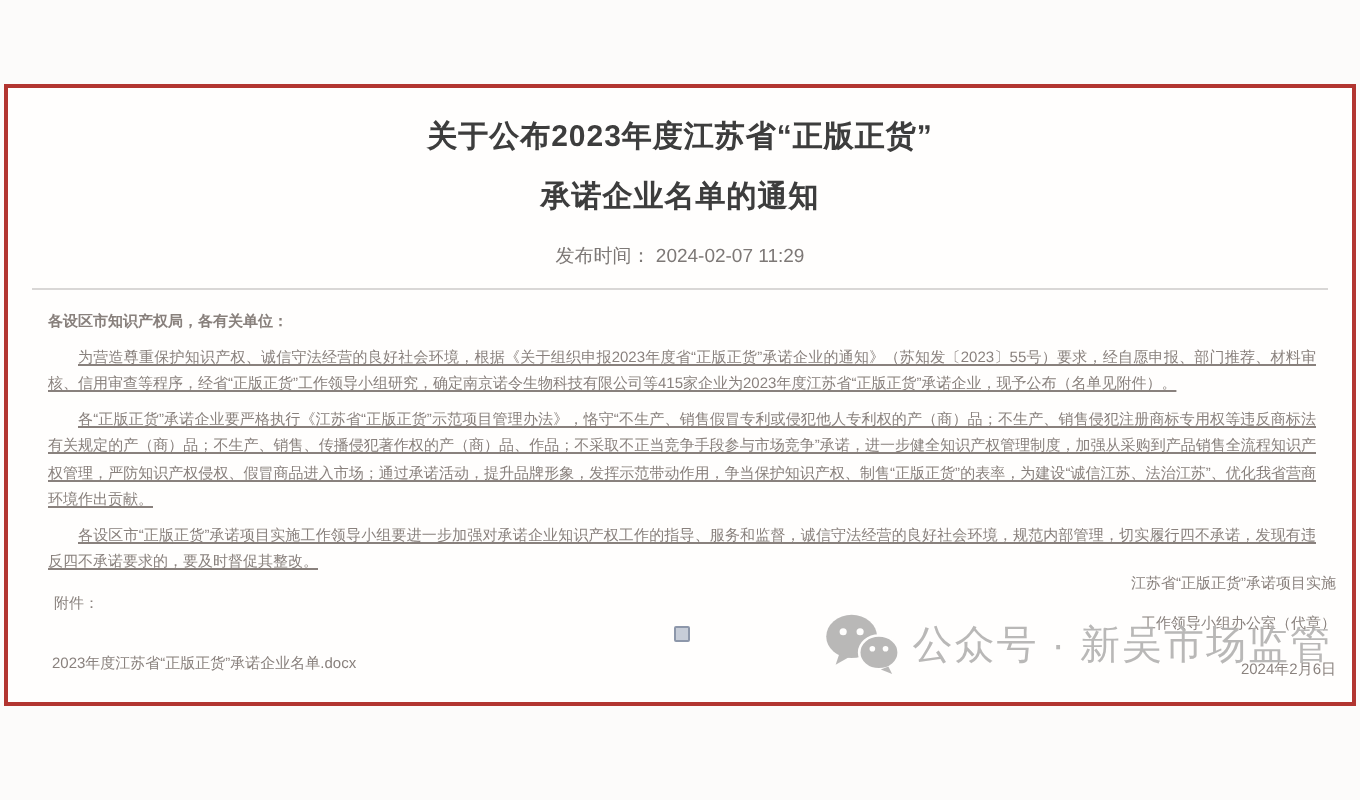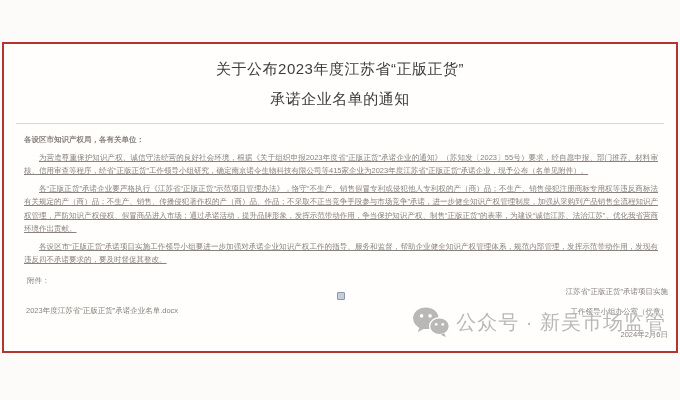--- a/index.html
+++ b/index.html
@@ -1,20 +1,20 @@
 <!DOCTYPE html>
 <html><head>
 <meta charset="utf-8">
 <style>
   html,body{margin:0;padding:0;}
   body{font-family:"Liberation Sans","DejaVu Sans",sans-serif;background:#ffffff;}
   .page{position:relative;width:680px;height:400px;background:#fcfbfa;overflow:hidden;}
   .doc-box{position:absolute;left:2px;top:42px;width:676px;height:311px;box-sizing:border-box;
            border:2px solid #b23530;background:#fffefd;}
-  .title{margin:10px 10px 0;text-align:center;font-size:15px;font-weight:400;
+  .title{margin:10px 10px 0;text-align:center;font-size:15px;font-weight:700;
          color:#3d3d3d;line-height:30px;letter-spacing:0.5px;}
   .pub{margin-top:8px;text-align:center;font-size:9.5px;color:#7d7876;}
   .divider{height:0;border:0;border-top:1px solid #d9d7d6;margin:9px 12px 0;}
   .body{margin:9px 6px 0 8px;font-size:7.5px;line-height:13.5px;color:#89817d;text-align:justify;}
   .salutation{margin:0;text-indent:12px;font-weight:bold;}
   .para{margin:4px 12px 0;text-indent:2em;text-decoration:underline;}
   .attach-label{margin:7px 0 0;text-indent:2em;}
   .attach-icon-row{margin-top:5px;height:9px;text-align:center;line-height:9px;}
   .doc-icon{display:inline-block;width:8px;height:8px;background:#c7cdd8;border:1px solid #8d97aa;
             border-radius:1px;box-sizing:border-box;}
@@ -30,28 +30,32 @@
 <body>
 
 <div class="page">
   <div class="doc-box">
 
     <div class="title">
       <div>关于公布2023年度江苏省“正版正货”</div>
       <div>承诺企业名单的通知</div>
     </div>
 
+    <div class="pub">
+      <span>发布时间：</span>
+      <span>2024-02-07 11:29</span>
+    </div>
 
     <hr class="divider">
 
     <div class="body">
       <p class="salutation">各设区市知识产权局，各有关单位：</p>
       <p class="para">为营造尊重保护知识产权、诚信守法经营的良好社会环境，根据《关于组织申报2023年度省“正版正货”承诺企业的通知》（苏知发〔2023〕55号）要求，经自愿申报、部门推荐、材料审核、信用审查等程序，经省“正版正货”工作领导小组研究，确定南京诺令生物科技有限公司等415家企业为2023年度江苏省“正版正货”承诺企业，现予公布（名单见附件）。</p>
       <p class="para">各“正版正货”承诺企业要严格执行《江苏省“正版正货”示范项目管理办法》，恪守“不生产、销售假冒专利或侵犯他人专利权的产（商）品；不生产、销售侵犯注册商标专用权等违反商标法有关规定的产（商）品；不生产、销售、传播侵犯著作权的产（商）品、作品；不采取不正当竞争手段参与市场竞争”承诺，进一步健全知识产权管理制度，加强从采购到产品销售全流程知识产权管理，严防知识产权侵权、假冒商品进入市场；通过承诺活动，提升品牌形象，发挥示范带动作用，争当保护知识产权、制售“正版正货”的表率，为建设“诚信江苏、法治江苏”、优化我省营商环境作出贡献。</p>
-      <p class="para">各设区市“正版正货”承诺项目实施工作领导小组要进一步加强对承诺企业知识产权工作的指导、服务和监督，帮助企业健全知识产权管理体系，规范内部管理，发挥示范带动作用，发现有违反四不承诺要求的，要及时督促其整改。</p>
+      <p class="para">各设区市“正版正货”承诺项目实施工作领导小组要进一步加强对承诺企业知识产权工作的指导、服务和监督，诚信守法经营的良好社会环境，规范内部管理，切实履行四不承诺，发现有违反四不承诺要求的，要及时督促其整改。</p>
       <p class="attach-label">附件：</p>
       <div class="attach-icon-row">
         <span class="doc-icon"></span>
       </div>
       <p class="attach-link">2023年度江苏省“正版正货”承诺企业名单.docx</p>
     </div>
 
     <div class="closing">
       <div>江苏省“正版正货”承诺项目实施</div>
       <div>工作领导小组办公室（代章）</div>

